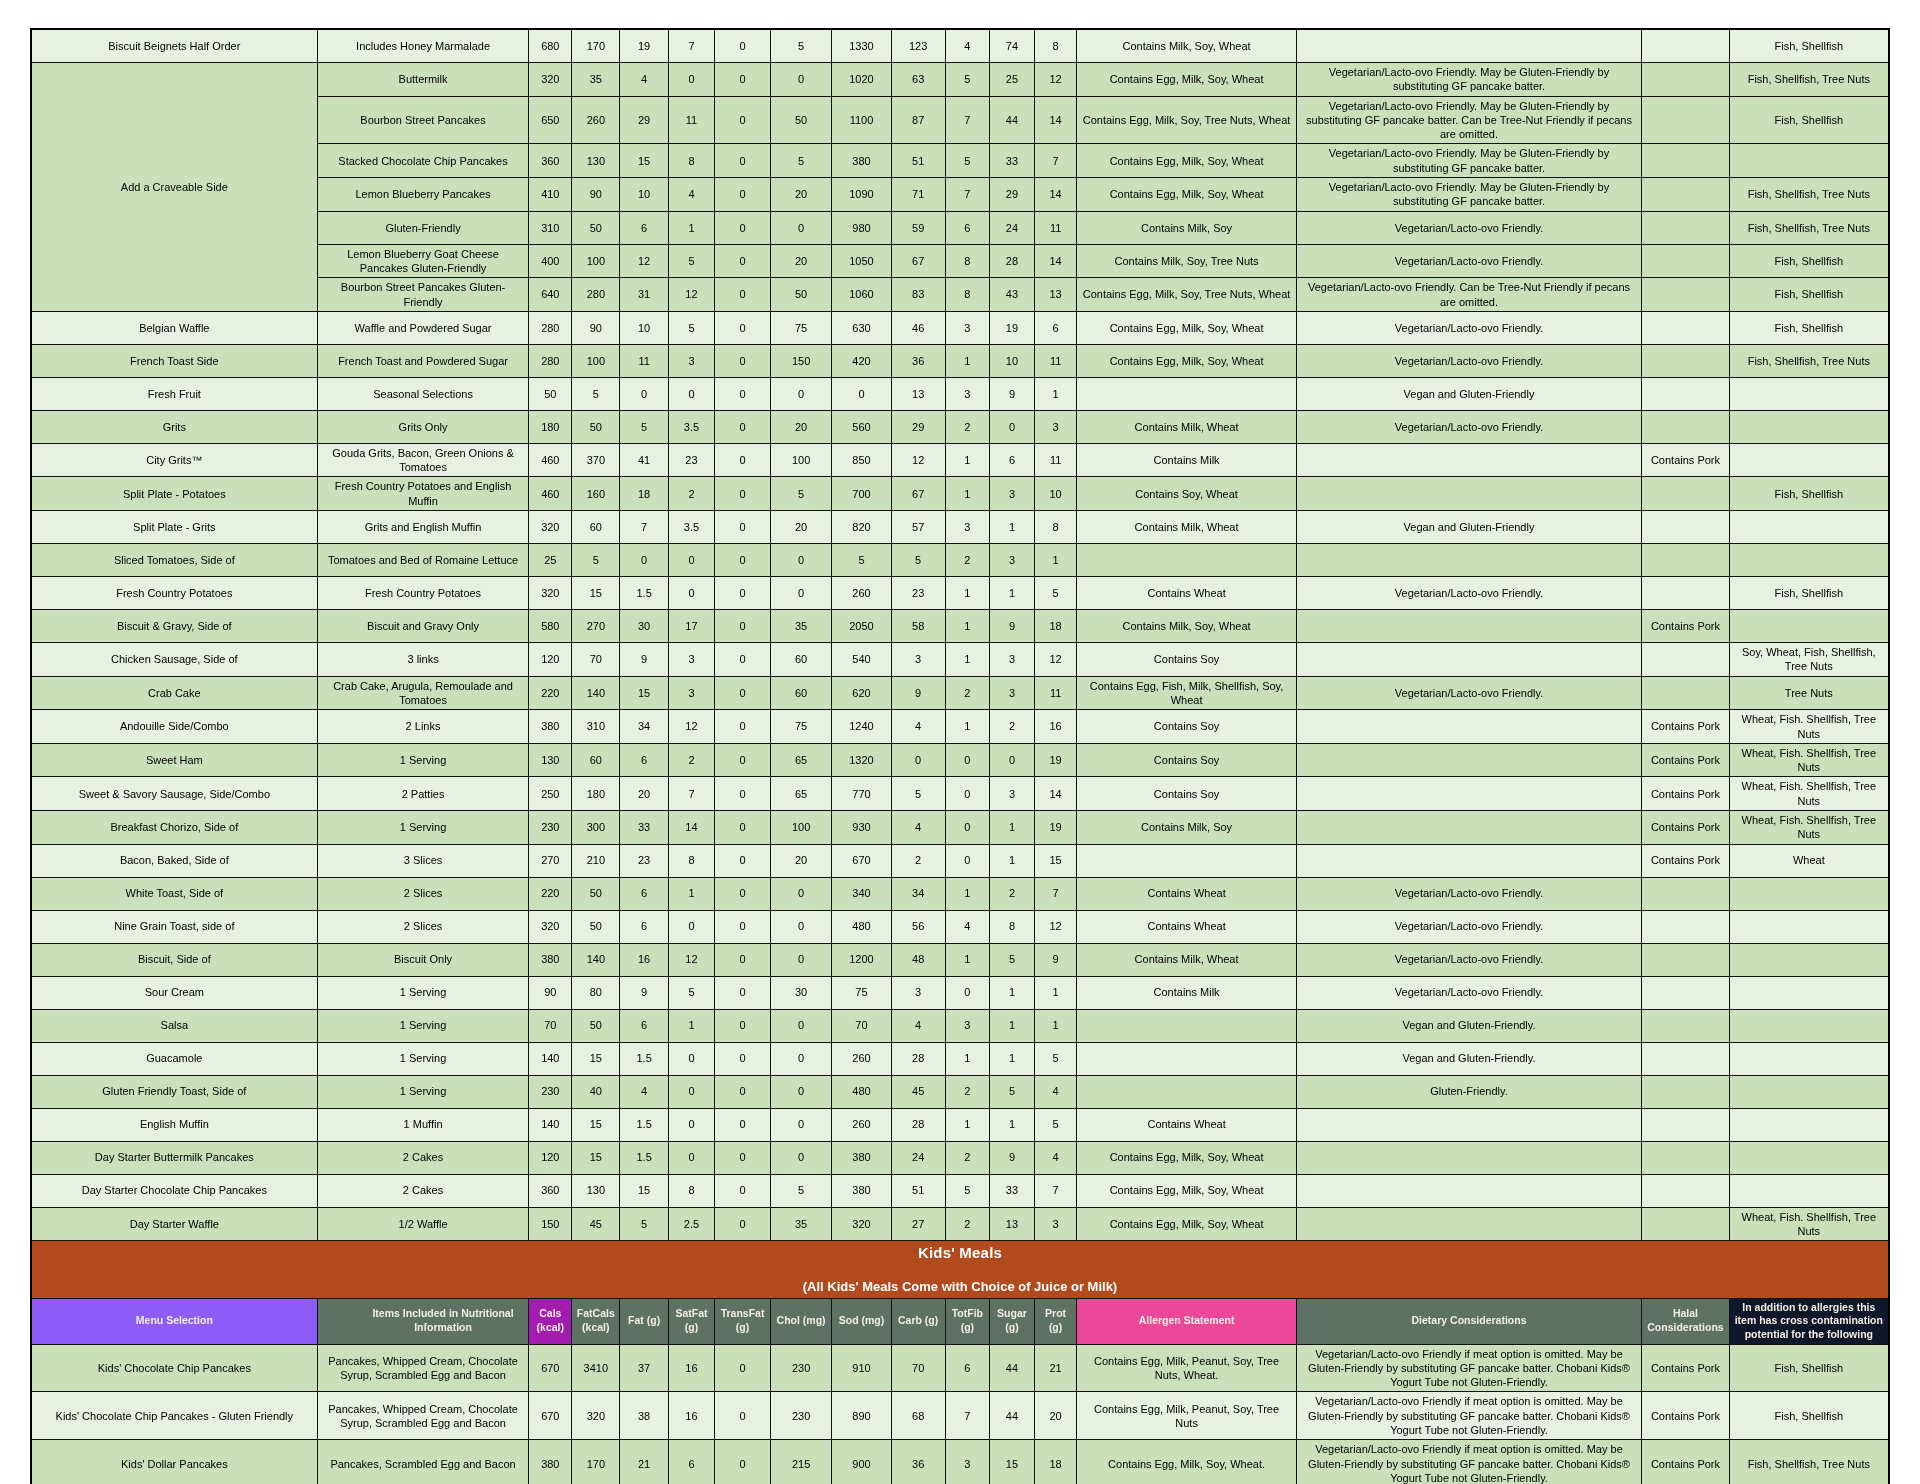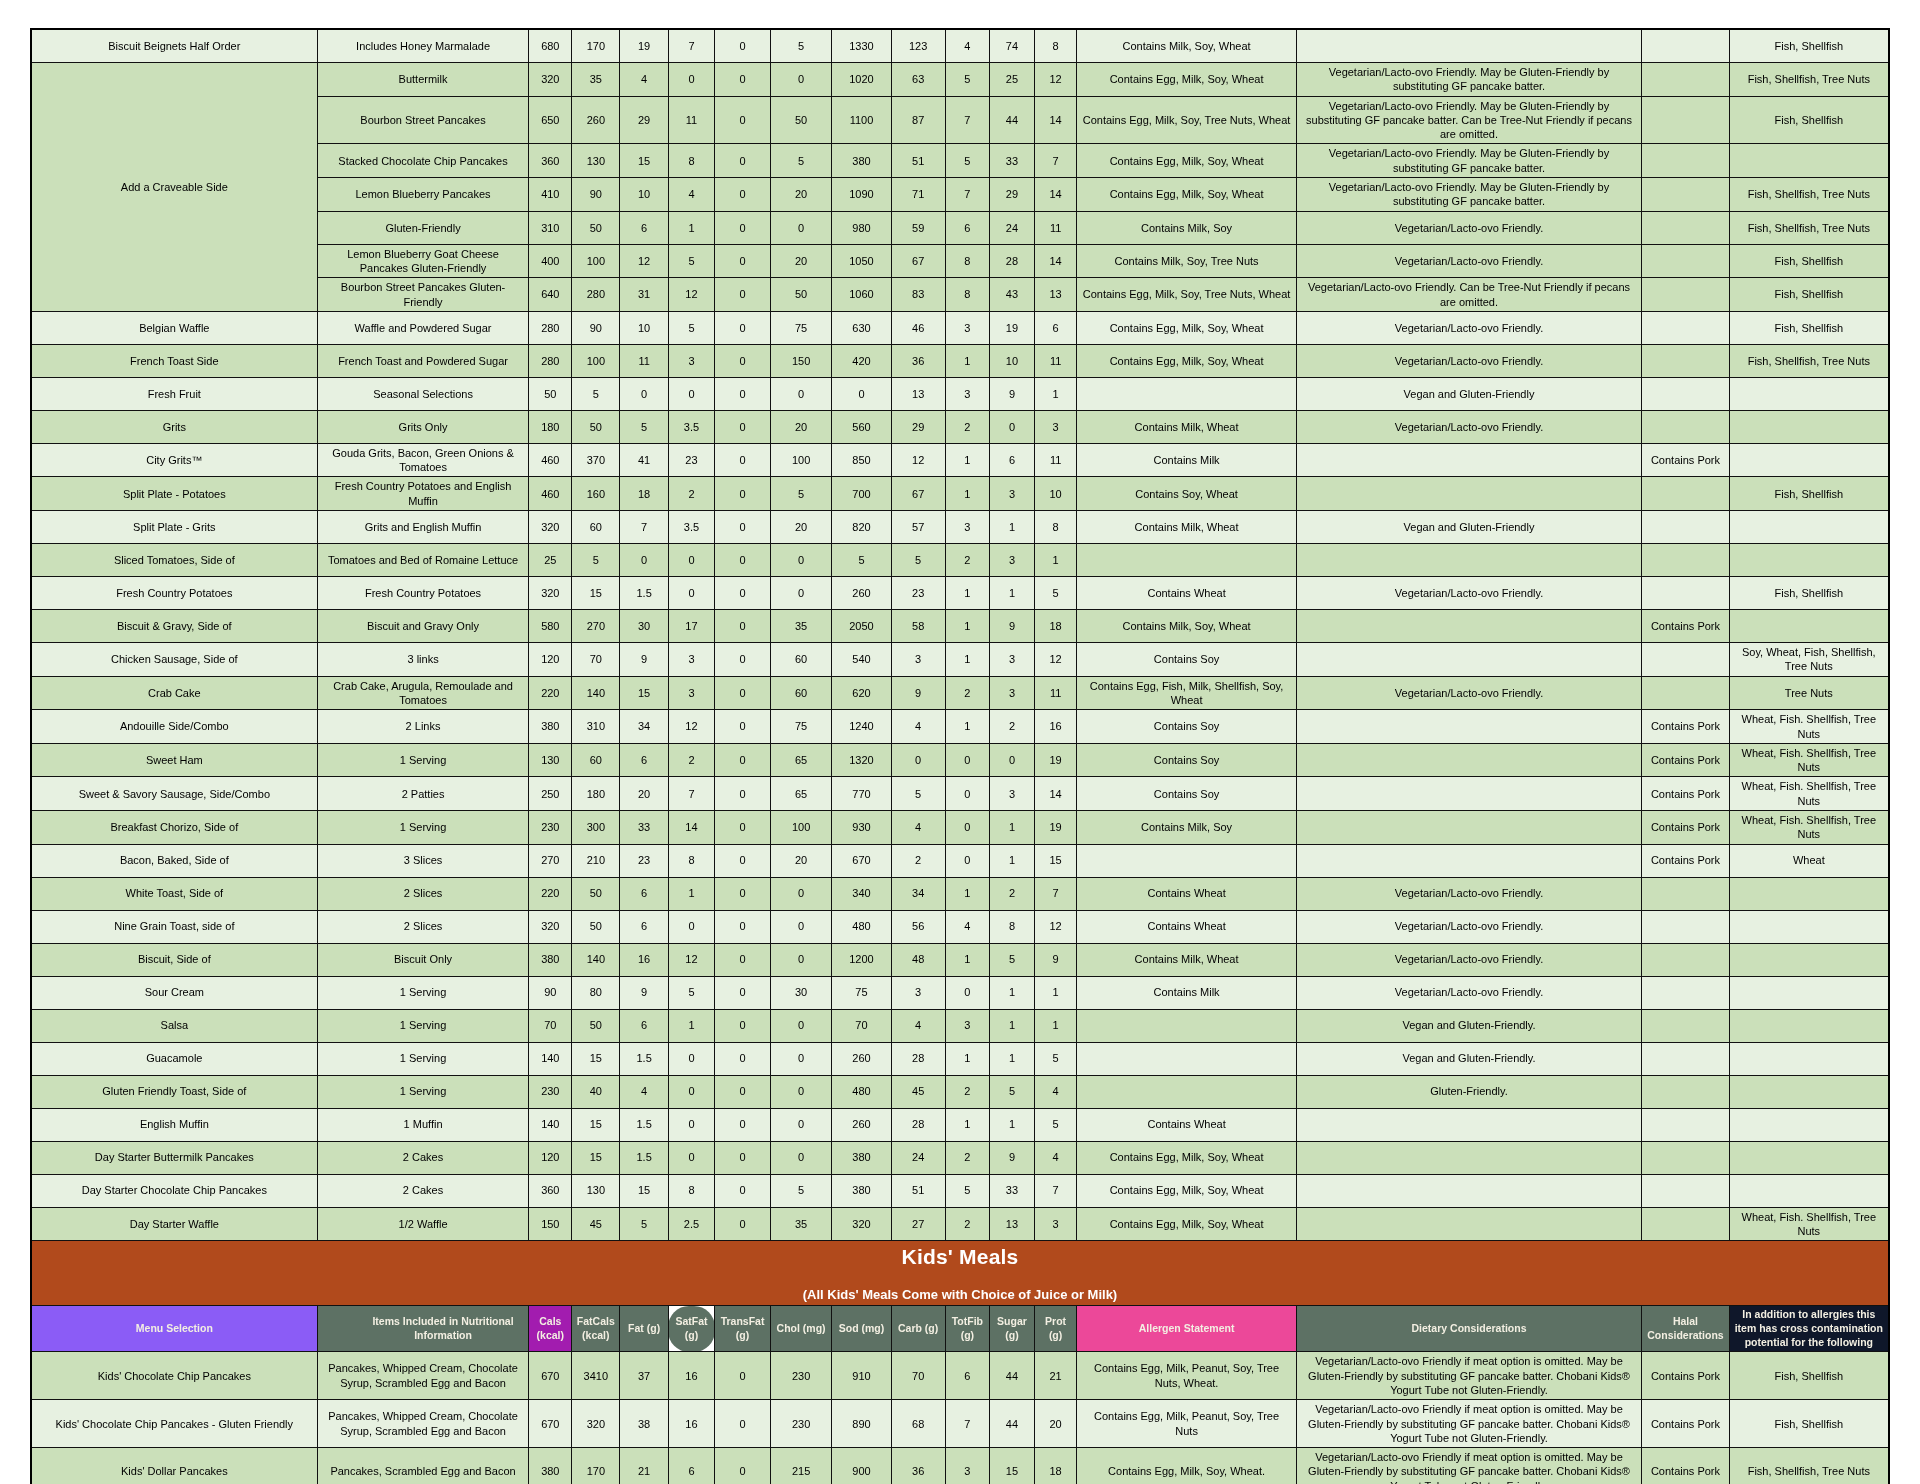--- a/index.html
+++ b/index.html
@@ -32,21 +32,21 @@
     word-wrap: break-word;
   }
   table.nutrition td { height: 28px; }
   .row-light { background: #e7f1e1; }
   .row-dark  { background: #cbe0ba; }
   td.banner-cell {
     height: 64px;
     padding: 6px 0;
   }
   .banner-title {
-    font-size: 21px;
+    font-size: 15px;
     font-weight: bold;
     color: #ffffff;
     letter-spacing: 0.2px;
   }
   .banner-sub {
     font-size: 13px;
     font-weight: bold;
     color: #ffffff;
     margin-top: 16px;
   }
@@ -765,21 +765,21 @@
             <div class="banner-title">Kids' Meals</div>
             <div class="banner-sub">(All Kids' Meals Come with Choice of Juice or Milk)</div>
           </td>
         </tr>
         <tr class="kids-header">
           <th style="background: #8b5cf6; color: rgb(243, 239, 226);">Menu Selection</th>
           <th style="background: rgb(93, 113, 100); color: rgb(243, 239, 226); padding-left: 43px;">Items Included in Nutritional Information</th>
           <th style="background: #a21caf; color: rgb(243, 239, 226);">Cals (kcal)</th>
           <th style="background: rgb(93, 113, 100); color: rgb(243, 239, 226);">FatCals (kcal)</th>
           <th style="background: rgb(93, 113, 100); color: rgb(243, 239, 226);">Fat (g)</th>
-          <th style="background: rgb(93, 113, 100); color: rgb(243, 239, 226); border-radius: 21px;">SatFat (g)</th>
+          <th style="background: rgb(93, 113, 100); color: rgb(243, 239, 226);">SatFat (g)</th>
           <th style="background: rgb(93, 113, 100); color: rgb(243, 239, 226);">TransFat (g)</th>
           <th style="background: rgb(93, 113, 100); color: rgb(243, 239, 226);">Chol (mg)</th>
           <th style="background: rgb(93, 113, 100); color: rgb(243, 239, 226);">Sod (mg)</th>
           <th style="background: rgb(93, 113, 100); color: rgb(243, 239, 226);">Carb (g)</th>
           <th style="background: rgb(93, 113, 100); color: rgb(243, 239, 226);">TotFib (g)</th>
           <th style="background: rgb(93, 113, 100); color: rgb(243, 239, 226);">Sugar (g)</th>
           <th style="background: rgb(93, 113, 100); color: rgb(243, 239, 226);">Prot (g)</th>
           <th style="background: #ec4899; color: rgb(243, 239, 226);">Allergen Statement</th>
           <th style="background: rgb(93, 113, 100); color: rgb(243, 239, 226); margin-top: 28px;">Dietary Considerations</th>
           <th style="background: rgb(93, 113, 100); color: rgb(243, 239, 226);">Halal Considerations</th>

